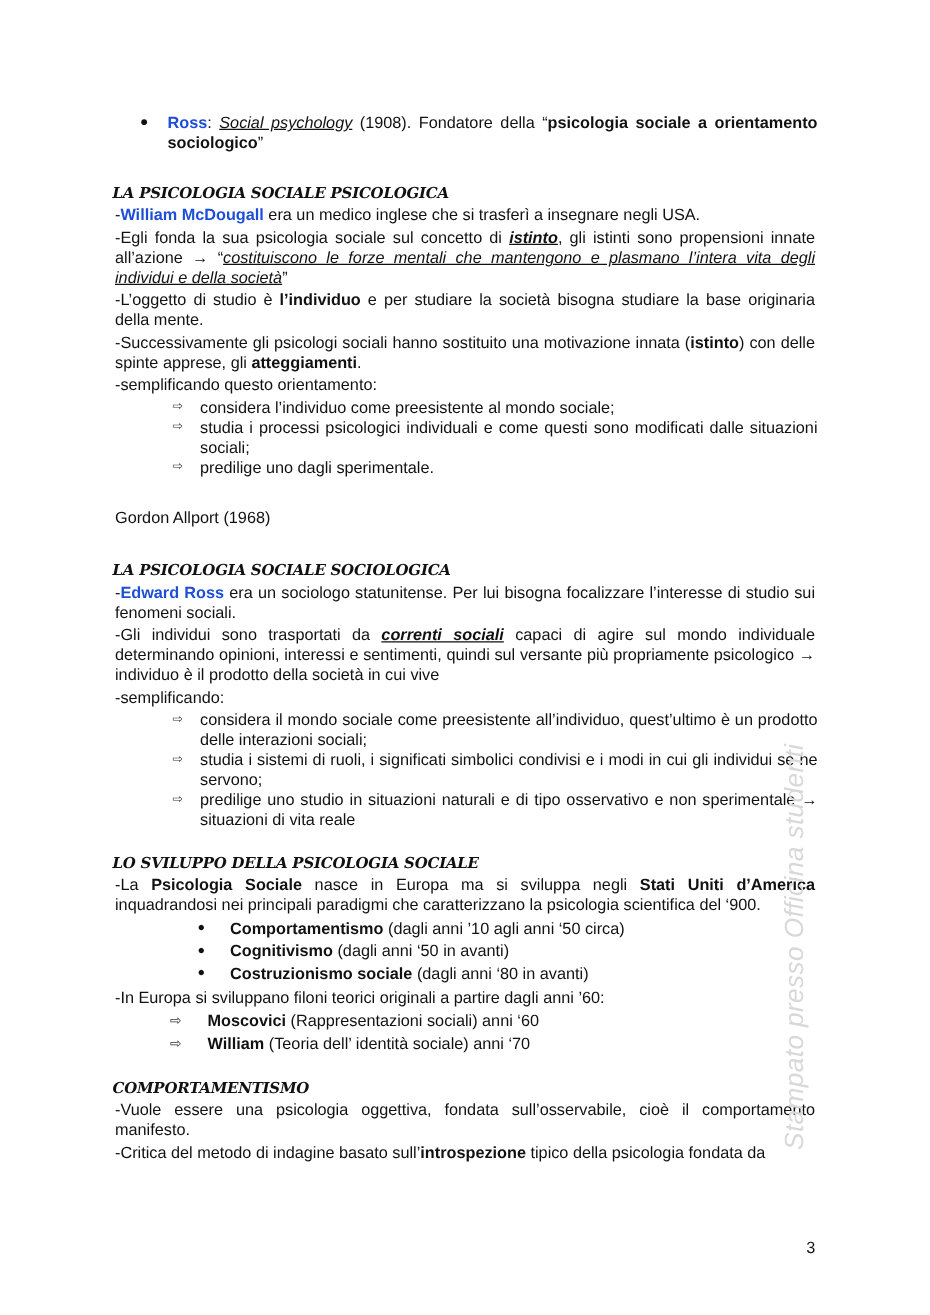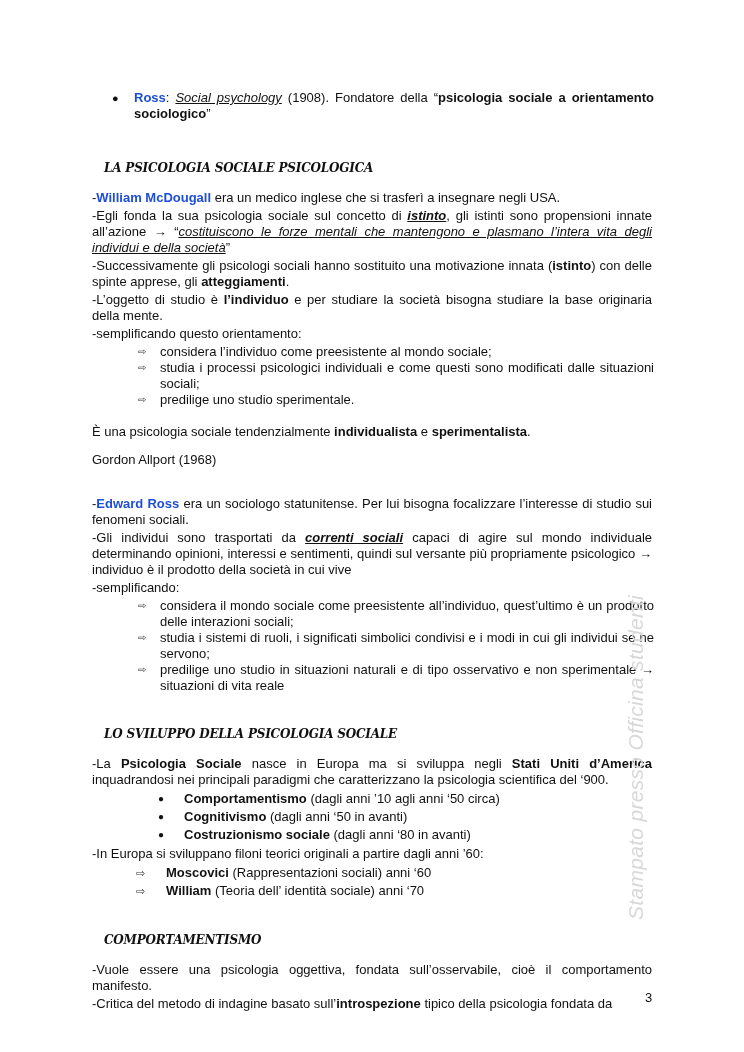--- a/index.html
+++ b/index.html
@@ -10,21 +10,21 @@
       font-family: "Liberation Sans", sans-serif;
       font-size: 13px; color: #111111; line-height: 16px;
     }
     .content { position: absolute; left: 90px; width: 564px; top: 90px; }
     p { margin: 2px; text-align: justify; }
     .red { color: #1d4ed8; font-weight: bold; }
     b { font-weight: bold; }
     i { font-style: italic; text-decoration: underline; }
     .heading {
       font-family: "DejaVu Serif", serif; font-style: italic; font-weight: bold;
-      font-size: 12px; letter-spacing: -0.2px; margin: 14px; line-height: 16px; color: #111;
+      font-size: 12px; letter-spacing: -0.2px; margin: 0; line-height: 16px; color: #111;
       text-transform: uppercase;
     }
     .bullet-top { display: flex; margin-left: 22px; }
     .bullet-top .dot { width: 22px; flex: none; font-size: 11px; }
     .bullet-top .txt { flex: 1; text-align: justify; }
     ul.arrows { list-style: none; margin: 0; padding: 0; }
     ul.arrows li { display: flex; margin-left: 48px; }
     ul.arrows li .ar { width: 22px; flex: none; font-size: 10px; color: #333; }
     ul.arrows li .txt { flex: 1; text-align: justify; }
     ul.dots { list-style: none; margin: 0; padding: 0; }
@@ -52,44 +52,44 @@
     <div class="bullet-top">
       <span class="dot">●</span>
       <span class="txt"><span class="red">Ross</span><span>: </span><i>Social psychology</i><span> (1908). Fondatore della “</span><b>psicologia sociale a orientamento sociologico</b><span>”</span></span>
     </div>
 
     <div class="gap24"></div>
 
     <div class="heading">LA PSICOLOGIA SOCIALE PSICOLOGICA</div>
     <p><span>-</span><span class="red">William McDougall</span><span> era un medico inglese che si trasferì a insegnare negli USA.</span></p>
     <p><span>-Egli fonda la sua psicologia sociale sul concetto di </span><b><i>istinto</i></b><span>, gli istinti sono propensioni innate all’azione → “</span><i>costituiscono le forze mentali che mantengono e plasmano l’intera vita degli individui e della società</i><span>”</span></p>
+    <p><span>-L’oggetto di studio è </span><b>l’individuo</b><span> e per studiare la società bisogna studiare la base originaria della mente.</span></p>
     <p><span>-Successivamente gli psicologi sociali hanno sostituito una motivazione innata (</span><b>istinto</b><span>) con delle spinte apprese, gli </span><b>atteggiamenti</b><span>.</span></p>
-    <p><span>-L’oggetto di studio è </span><b>l’individuo</b><span> e per studiare la società bisogna studiare la base originaria della mente.</span></p>
     <p>-semplificando questo orientamento:</p>
     <ul class="arrows">
       <li>
           <span class="ar">⇨</span>
           <span class="txt">considera l’individuo come preesistente al mondo sociale;</span>
         </li>
       <li>
           <span class="ar">⇨</span>
           <span class="txt">studia i processi psicologici individuali e come questi sono modificati dalle situazioni sociali;</span>
         </li>
       <li>
           <span class="ar">⇨</span>
-          <span class="txt">predilige uno studio sperimentale.</span>
+          <span class="txt">predilige uno dagli sperimentale.</span>
         </li>
     </ul>
     <div class="gap14"></div>
-    <p><span>È una psicologia sociale tendenzialmente </span><b>individualista</b><span> e </span><b>sperimentalista</b><span>.</span></p>
     <div class="gap8"></div>
     <p class="right">Gordon Allport (1968)</p>
 
     <div class="gap24"></div>
 
+    <div class="heading">LA PSICOLOGIA SOCIALE SOCIOLOGICA</div>
     <p><span>-</span><span class="red">Edward Ross</span><span> era un sociologo statunitense. Per lui bisogna focalizzare l’interesse di studio sui fenomeni sociali.</span></p>
     <p><span>-Gli individui sono trasportati da </span><b><i>correnti sociali</i></b><span> capaci di agire sul mondo individuale determinando opinioni, interessi e sentimenti, quindi sul versante più propriamente psicologico → individuo è il prodotto della società in cui vive</span></p>
     <p>-semplificando:</p>
     <ul class="arrows">
       <li>
           <span class="ar">⇨</span>
           <span class="txt">considera il mondo sociale come preesistente all’individuo, quest’ultimo è un prodotto delle interazioni sociali;</span>
         </li>
       <li>
           <span class="ar">⇨</span>

